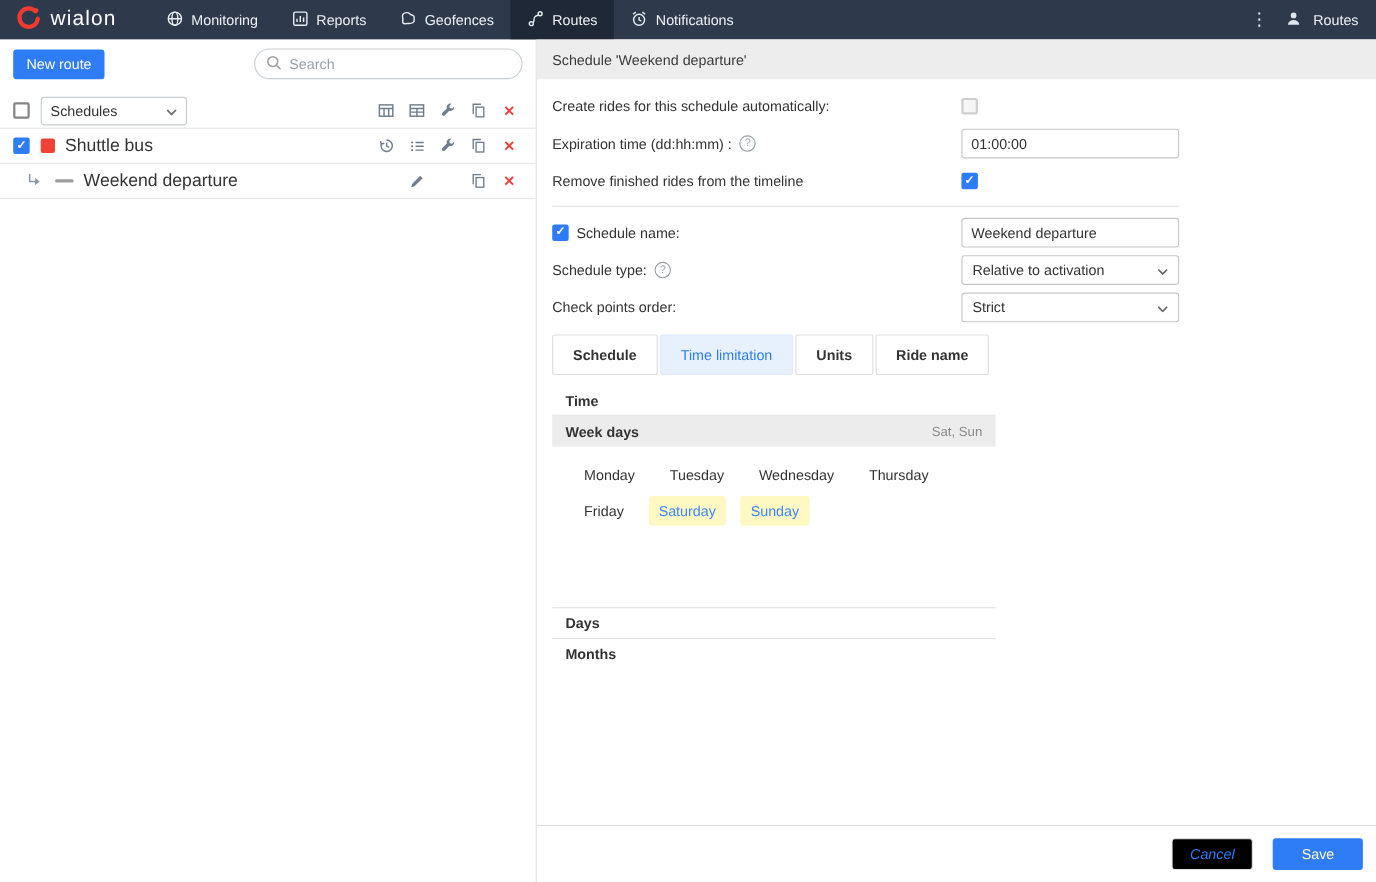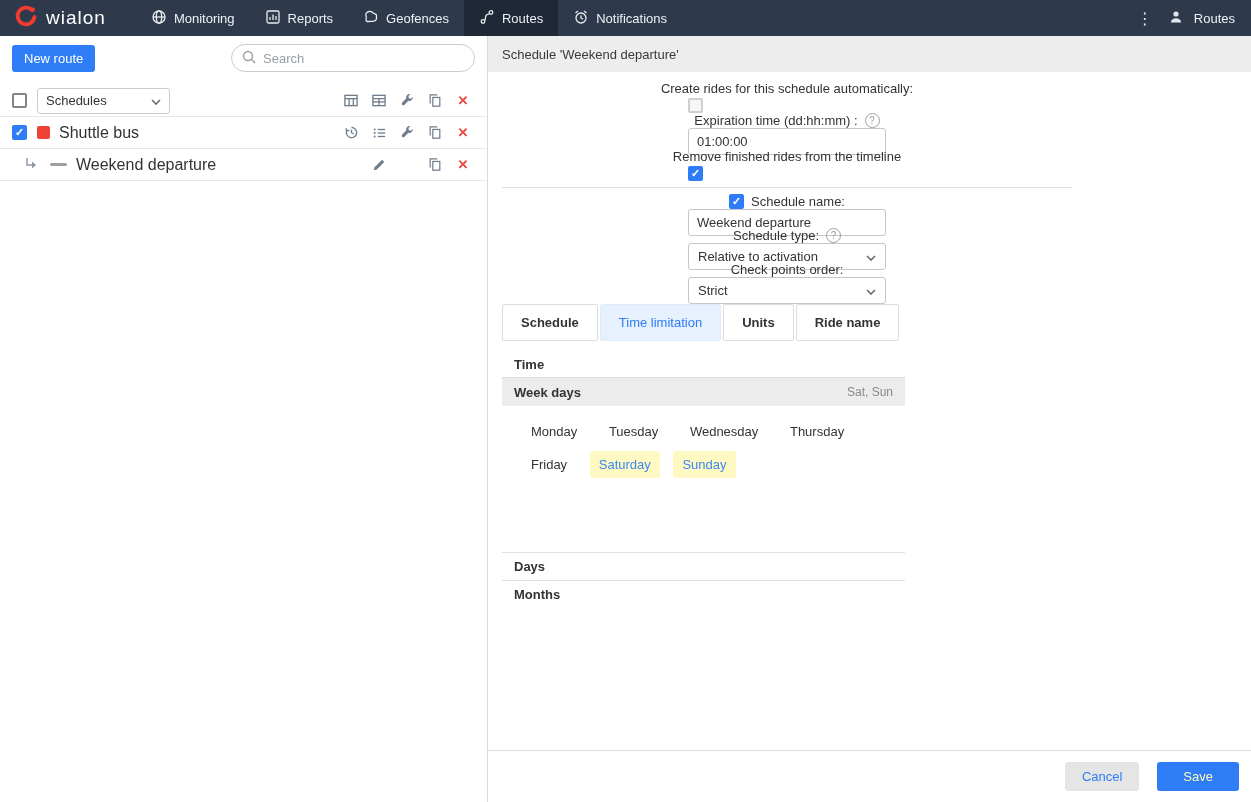--- a/index.html
+++ b/index.html
@@ -48,21 +48,21 @@
 
   .dropdown-sm { width:133px; height:26px; border:1px solid #c9cdd2; border-radius:3px; display:flex; align-items:center;
                  justify-content:space-between; padding:0 8px; margin-left:10px; background:#fff; }
   .swatch { width:13px; height:13px; border-radius:2px; background:#ef4136; margin:0 9px 0 10px; flex:0 0 auto; }
   .dash-swatch { width:17px; height:3px; border-radius:2px; background:#9e9e9e; margin:0 9px 0 8px; flex:0 0 auto; }
   .child-indent { width:22px; display:flex; justify-content:center; margin-left:8px; }
 
   
   .right-header { height:36px; background:#ededed; display:flex; align-items:center; padding:0 14px; font-size:13px; color:#3a3a3a; }
   .form { flex:1; padding:7px 0 0 14px; overflow:hidden; }
-  .form-row { display:flex; align-items:center; width:570px; height:34px;flex-direction:column; }
+  .form-row { display:flex; align-items:center; width:570px; height:34px; }
   .form-label { flex:1; display:flex; align-items:center; gap:7px; font-size:13px; color:#333; }
   .control { width:198px; display:flex; align-items:center; }
   input.text { width:198px; height:27px; border:1px solid #c6c6c6; border-radius:3px; padding:0 8px; font-size:13px; color:#333; outline:none; }
   .select { width:198px; height:27px; border:1px solid #c6c6c6; border-radius:3px; display:flex; align-items:center;
             justify-content:space-between; padding:0 9px; background:#fff; }
   .divider { width:570px; border-bottom:1px solid #e0e0e0; margin:6px 0; }
   .help { width:15px; height:15px; border:1px solid #9aa0a6; border-radius:50%; color:#9aa0a6; font-size:10px;
           display:inline-flex; align-items:center; justify-content:center; flex:0 0 auto; }
 
   .tabs { display:flex; margin:8px 0 10px 0; }
@@ -76,21 +76,21 @@
   .week-row { height:28px; background:#ececec; display:flex; align-items:center; justify-content:space-between; padding:0 12px; }
   .week-row .wl { font-weight:bold; }
   .week-row .wv { color:#8a8a8a; font-size:12px; }
   .week-grid { min-height:146px; padding:12px 0 0 20px; }
   .week-line { margin-bottom:6px; }
   .day-btn { display:inline-block; padding:6px 9px; margin-right:10px; border-radius:3px; font-size:13px; color:#333; background:transparent; }
   .day-btn.selected { background:#fef9c3; color:#3d87f5; }
   .sec-row { height:28px; display:flex; align-items:center; padding-left:12px; font-weight:bold; font-size:13px; border-top:1px solid #e0e0e0; }
 
   .footer { height:52px; border-top:1px solid #ddd; display:flex; align-items:center; justify-content:flex-end; gap:18px; padding-right:12px; }
-  .btn-cancel { background:#e5e5e5; color:#2e7df6; border:1px solid #e3e3e3; border-radius:3px; padding:6px 16px; font-size:13px; }
+  .btn-cancel { background:#000000; color:#2e7df6; border:1px solid #e3e3e3; border-radius:3px; padding:6px 16px; font-size:13px;font-style:italic; }
   .btn-save { background:#2e7df6; color:#fef9c3; border:none; border-radius:3px; padding:7px 26px; font-size:13px; }
 </style>
 </head>
 <body>
 
 <header class="topbar">
   <div class="brand interact">
     <span>
       <svg width="24" height="24" viewBox="0 0 24 24">
           <path d="M18.2 5.2A8.4 8.4 0 1 0 20.4 12" fill="none" stroke="#f23b2f" stroke-width="3.8" stroke-linecap="round"></path>

